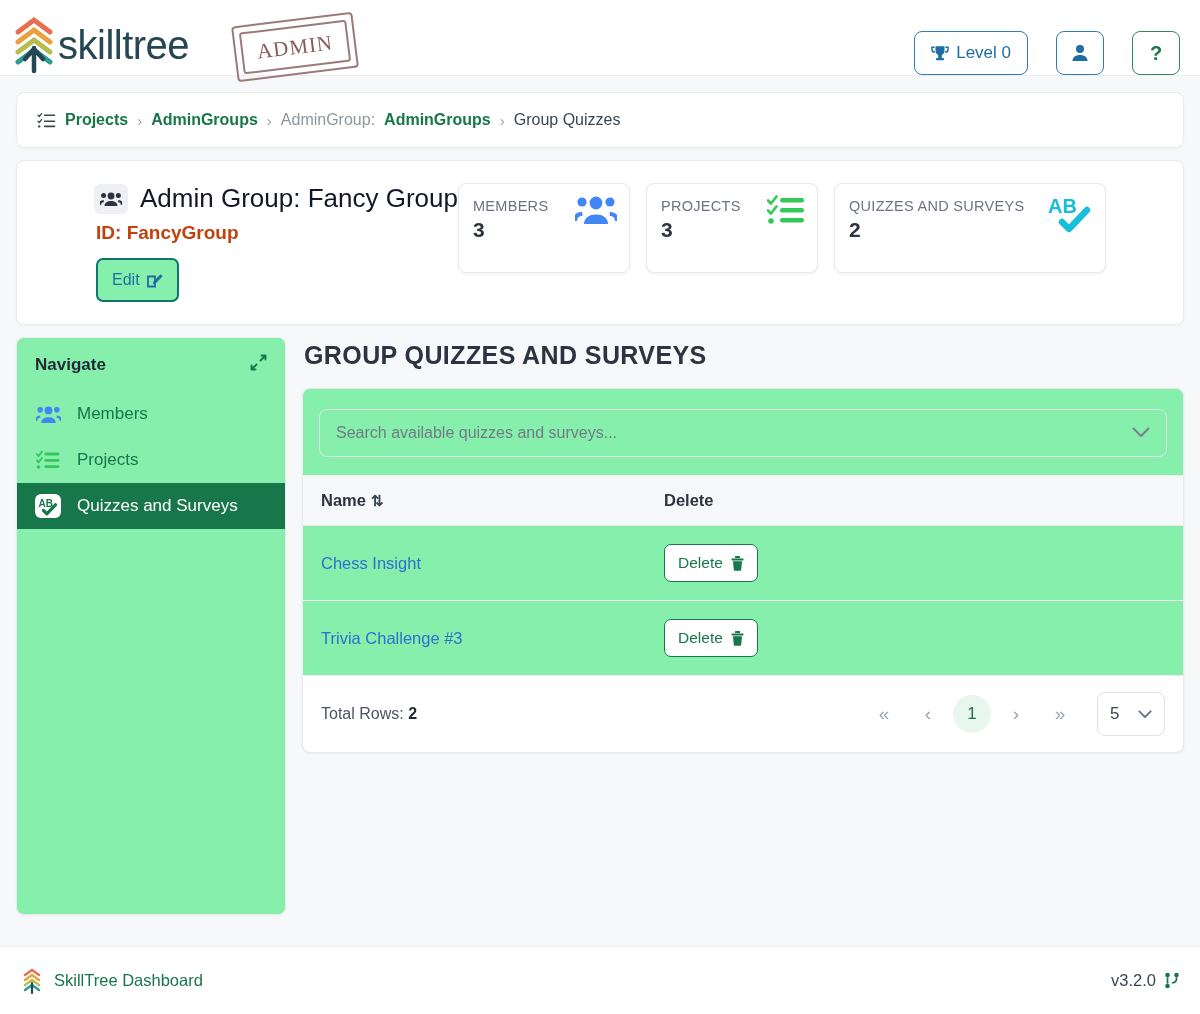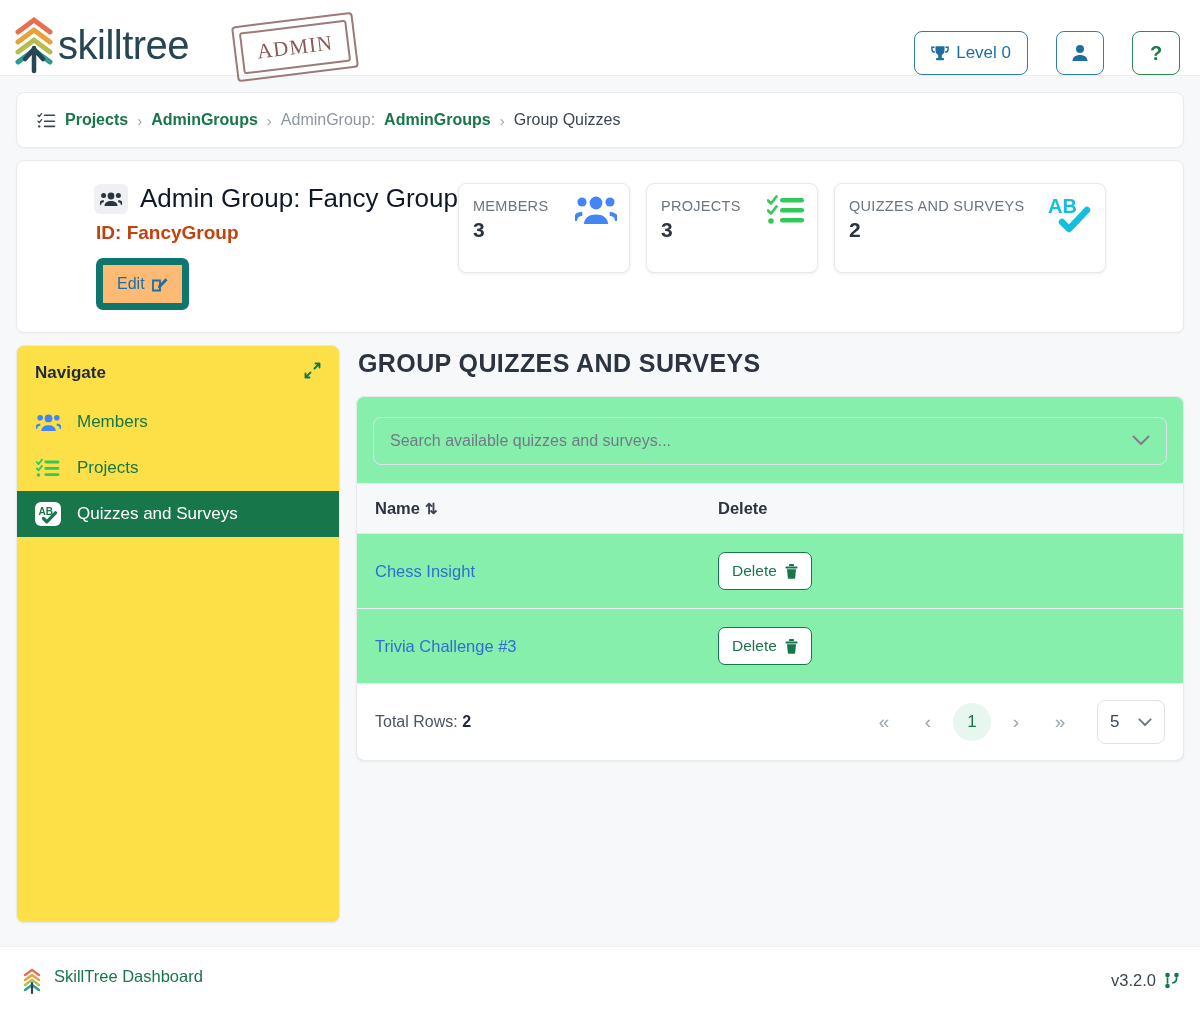--- a/index.html
+++ b/index.html
@@ -100,25 +100,25 @@
   .ph-title-row { display: flex; align-items: center; gap: 12px; }
   .ph-icon-badge {
     width: 34px; height: 30px; border-radius: 6px;
     background: #eef0f3;
     display: flex; align-items: center; justify-content: center;
   }
   .ph-title { font-size: 26px; font-weight: 400; color: #111827; }
   .ph-id { font-size: 19px; font-weight: bold; color: #c2410c; margin: 8px 0 0 2px; }
   .edit-btn {
     margin-top: 14px; margin-left: 2px;
-    border: 7px solid #0f766e;
+    border: 2px solid #0f766e;
     color: #1c6ea4;
-    background: #fdba74;
+    background: #86efac;
     border-radius: 7px;
-    height: 52px;
+    height: 44px;
     padding: 0 14px;
     font-size: 16px;
     display: inline-flex; align-items: center; gap: 7px;
     cursor: pointer;
   }
   .stats { display: flex; gap: 16px; padding-right: 16px; }
   .stat-card {
     width: 172px; height: 90px;
     background: #fff;
     border: 1px solid #e6e8ec;
@@ -133,23 +133,23 @@
   .stat-icon { position: absolute; right: 12px; top: 10px; }
 
   
   .body-wrap {
     display: flex;
     gap: 16px;
     margin: 12px 16px 0 16px;
     align-items: flex-start;
   }
   .sidebar {
-    width: 324px;
+    width: 270px;
     min-height: 578px;
-    background: #fde047;
+    background: #86efac;
     border: 1px solid #e8eaed;
     border-radius: 8px;
     box-shadow: 0 1px 2px rgba(16,24,40,.04);
     overflow: hidden;
     flex: none;
     text-align: center;
   }
   .sidebar-head {
     display: flex; align-items: center; justify-content: space-between;
     padding: 16px 18px 10px 18px;
@@ -267,21 +267,21 @@
   
   .app-footer {
     position: absolute;
     left: 0; right: 0; bottom: 0;
     height: 68px;
     background: #fff;
     border-top: 1px solid #eceef1;
     display: flex; align-items: center; justify-content: space-between;
     padding: 0 20px 0 22px;
   }
-  .footer-left { display: flex; align-items: flex-start; gap: 12px; }
+  .footer-left { display: flex; align-items: center; gap: 12px; }
   .footer-link { color: #17764a; font-size: 16.5px; text-decoration: none; cursor: pointer; }
   .footer-right { display: flex; align-items: center; gap: 8px; color: #3b4654; font-size: 16.5px; }
 </style>
 </head>
 <body>
 
 <div class="app-header">
   <div class="brand">
     <svg class="logo-mark" viewBox="0 0 44 60">
       <path d="M6 17 L22 5 L38 17" fill="none" stroke="#e76f51" stroke-width="5" stroke-linecap="round"></path>

